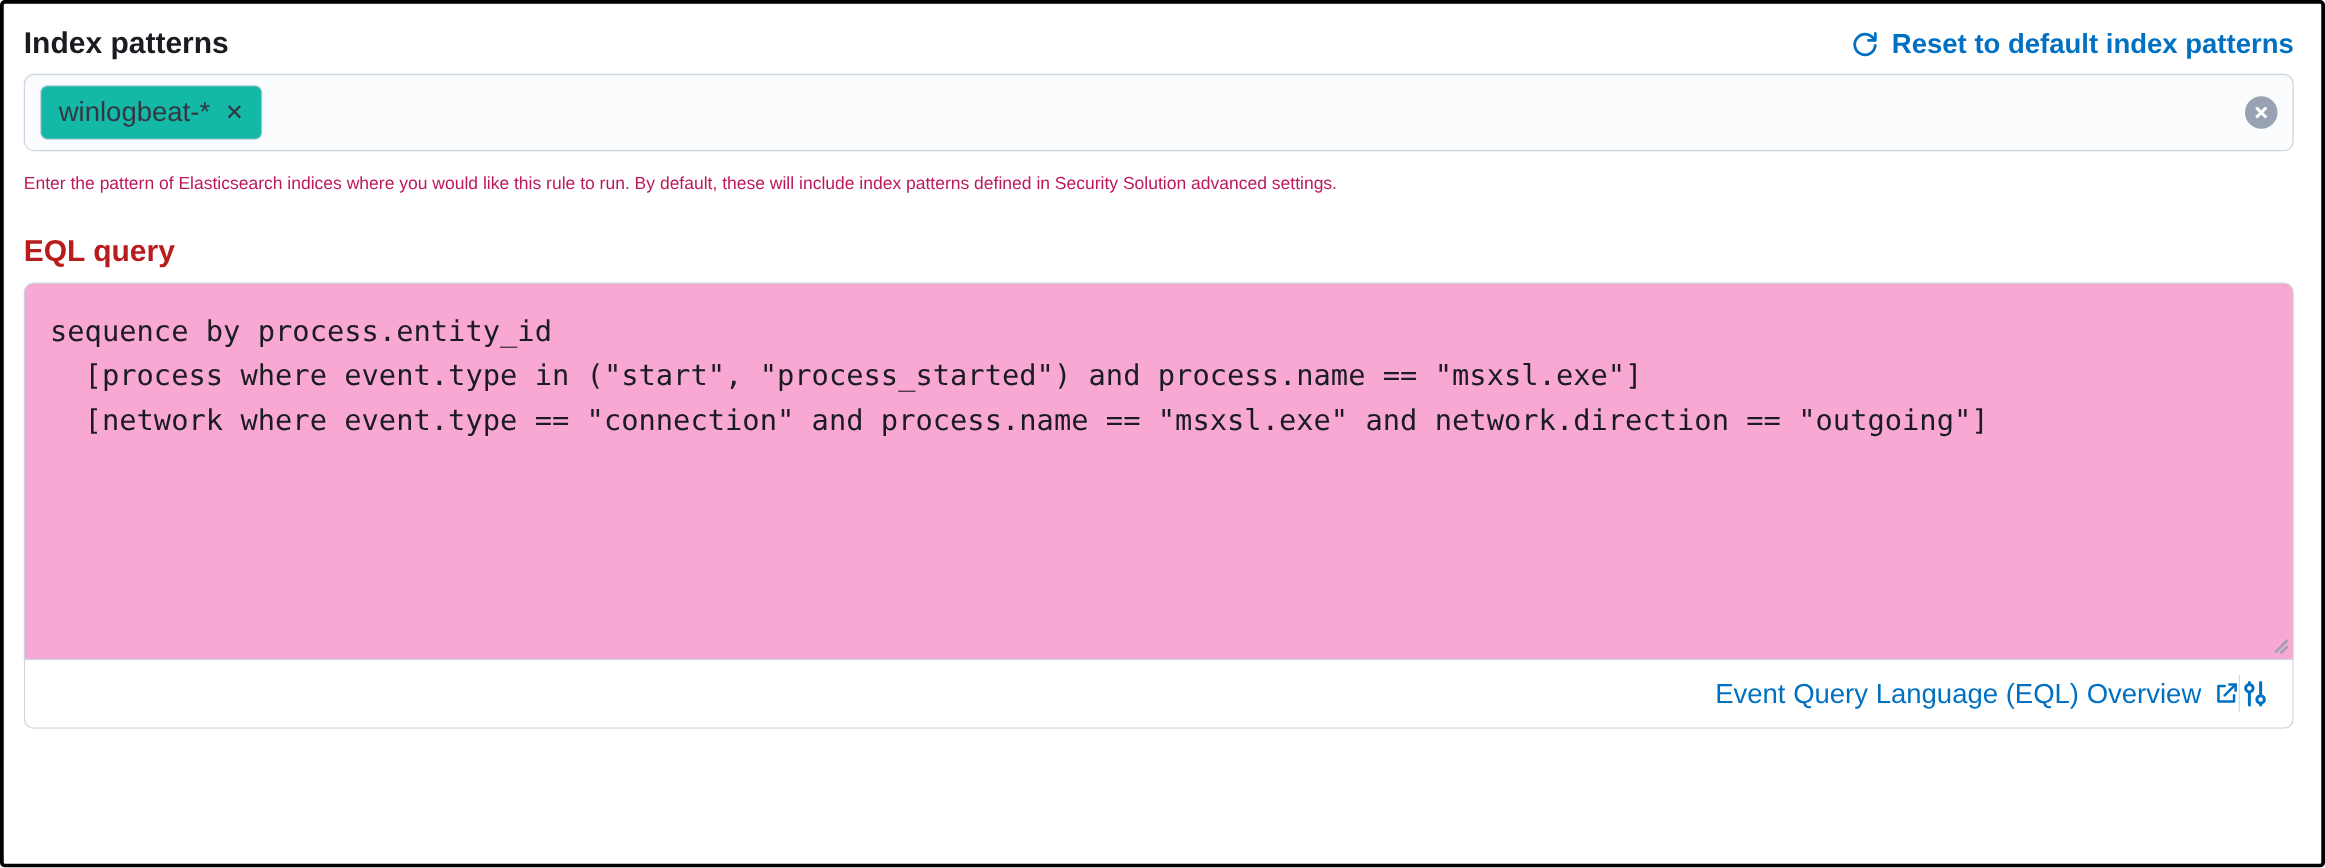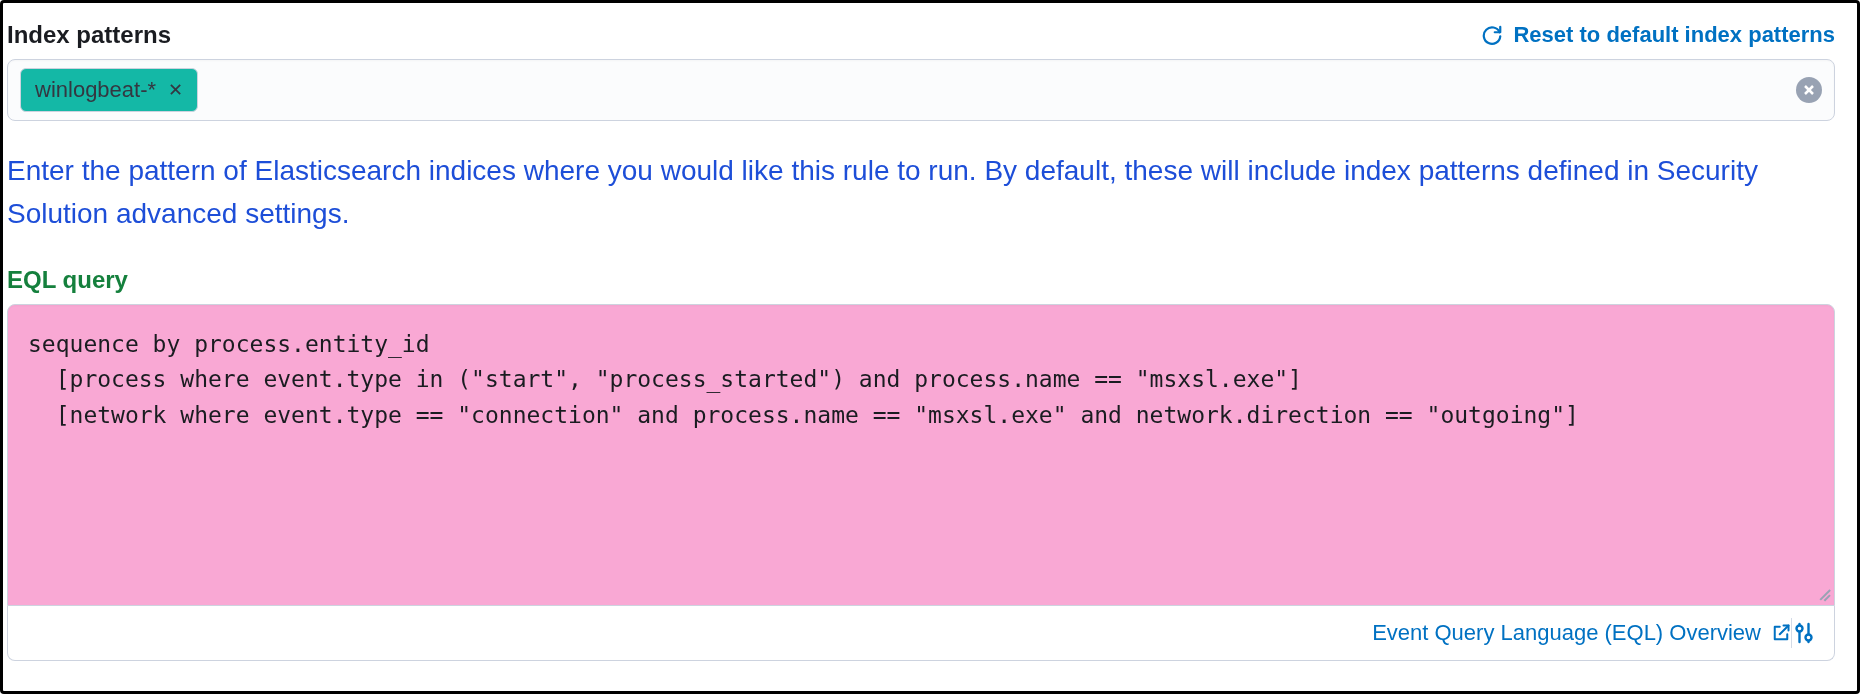--- a/index.html
+++ b/index.html
@@ -6,21 +6,21 @@
   body {
     margin: 0;
     padding: 0;
     font-family: -apple-system, BlinkMacSystemFont, "Segoe UI", Helvetica, Arial, sans-serif;
     background: #fff;
     color: #1a1c21;
   }
   .outer {
     border: 3px solid #000;
     border-radius: 4px;
-    padding: 18px 22px 22px 4px;
+    padding: 18px 22px 22px 16px;
     width: 1860px;
     height: 694px;
   }
   .section-header {
     display: flex;
     justify-content: space-between;
     align-items: center;
     margin-bottom: 10px;
   }
   .section-label {
@@ -74,30 +74,30 @@
     border-radius: 50%;
     background: #98a2b3;
     display: flex;
     align-items: center;
     justify-content: center;
     cursor: pointer;
     flex-shrink: 0;
   }
   .clear-circle svg { width: 12px; height: 12px; stroke: #fff; stroke-width: 2.5; }
   .help-text {
-    font-size: 28px;
-    color: #1d4ed8;
+    font-size: 14px;
+    color: #be185d;
     line-height: 1.55;
-    margin: 28px 0 30px 0;
+    margin: 15px 0 30px 0;
     max-width: 1780px;
   }
   .eql-label {
     font-size: 24px;
     font-weight: 700;
-    color: #15803d;
+    color: #b91c1c;
     margin-bottom: 10px;
   }
   .eql-box {
     background: #f9a8d4;
     border: 1px solid #cdd3df;
     border-radius: 8px 8px 0 0;
     padding: 22px 20px 20px 20px;
     font-family: ui-monospace, "SF Mono", Menlo, Consolas, monospace;
     font-size: 23px;
     line-height: 1.55;

